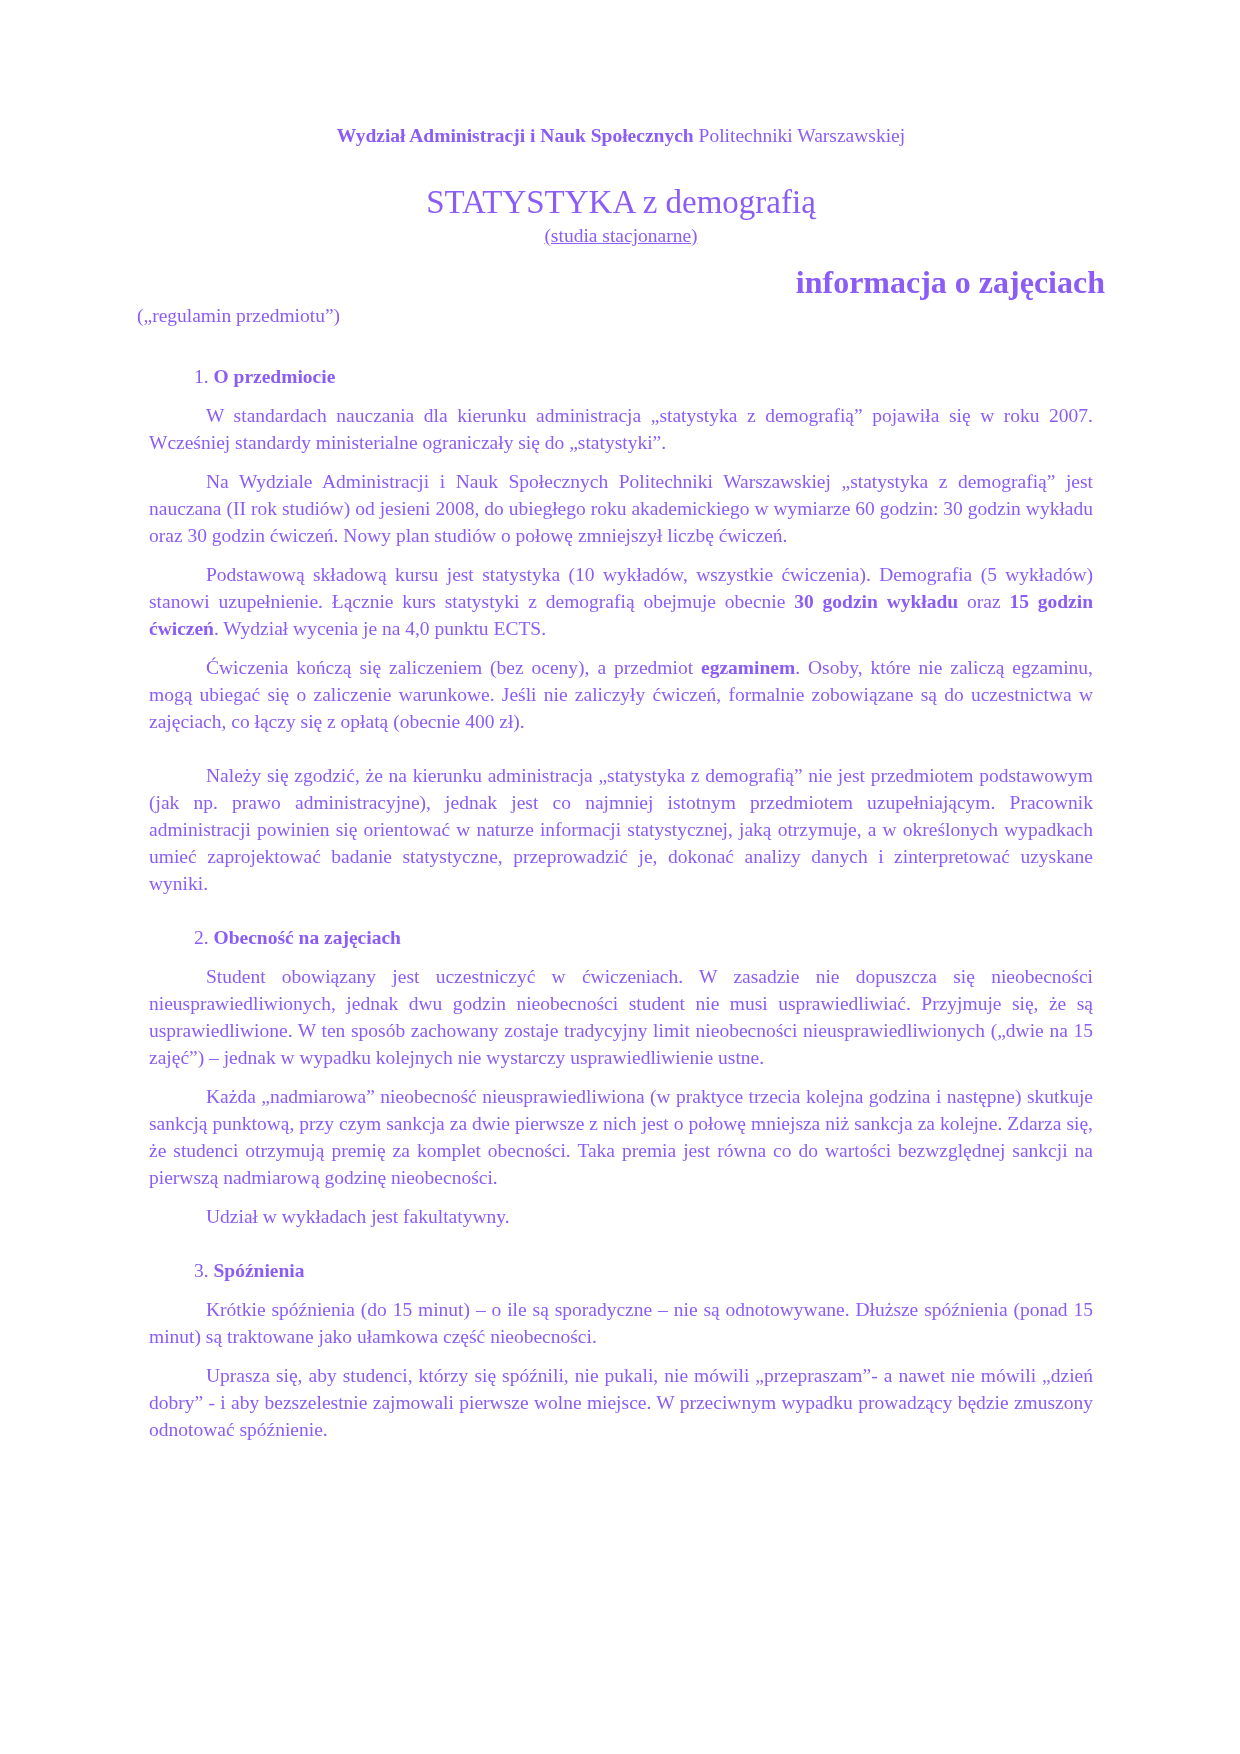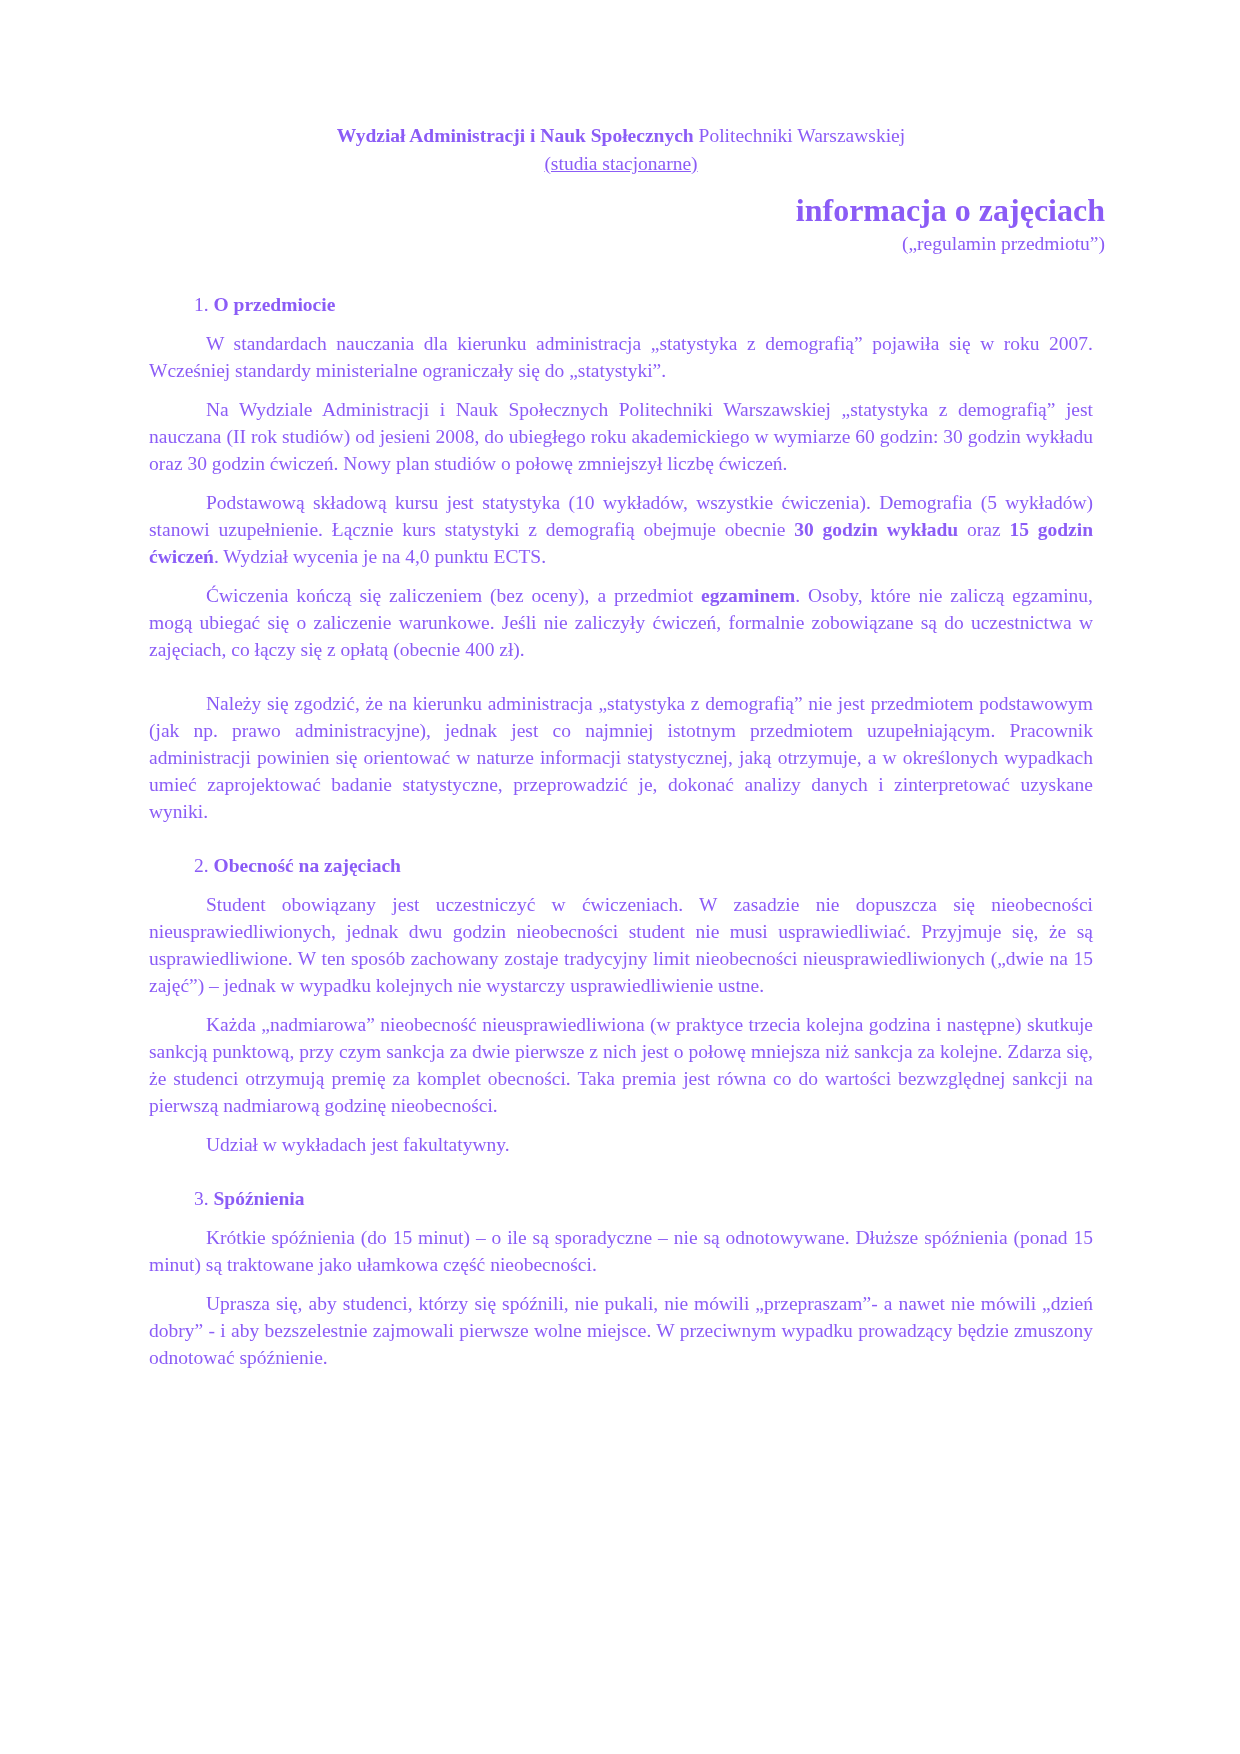--- a/index.html
+++ b/index.html
@@ -35,21 +35,21 @@
     text-decoration: underline;
   }
   .doc-title {
     text-align: right;
     font-size: 32px;
     font-weight: bold;
     line-height: 38px;
     margin: 14px 0 0 0;
   }
   .doc-subtitle {
-    text-align: right;
+    text-align: left;
     font-size: 19.5px;
     line-height: 26px;
     margin: 2px 0 0 0;
   }
   .body-text {
     font-size: 19.5px;
     line-height: 27px;
     margin-top: 34px;
   }
   .heading {
@@ -66,20 +66,21 @@
   .gap { margin-top: 27px; }
   .first-heading { margin-top: 20px; }
 </style>
 </head>
 <body>
 
 <div class="page">
 
   <p class="inst"><b>Wydział Administracji i Nauk Społecznych</b><span> Politechniki Warszawskiej</span></p>
 
+  <p class="course-title">STATYSTYKA z demografią</p>
   <p class="study-mode">(studia stacjonarne)</p>
   <p class="doc-title">informacja o zajęciach</p>
   <p class="doc-subtitle">(„regulamin przedmiotu”)</p>
 
   <div class="body-text">
 
     <p class="heading first-heading"><span class="num">1.</span> <b>O przedmiocie</b></p>
 
     <p class="p"><span>W standardach nauczania dla kierunku administracja „statystyka z demografią” pojawiła się w roku 2007. Wcześniej standardy ministerialne ograniczały się do „statystyki”.</span></p>
 

